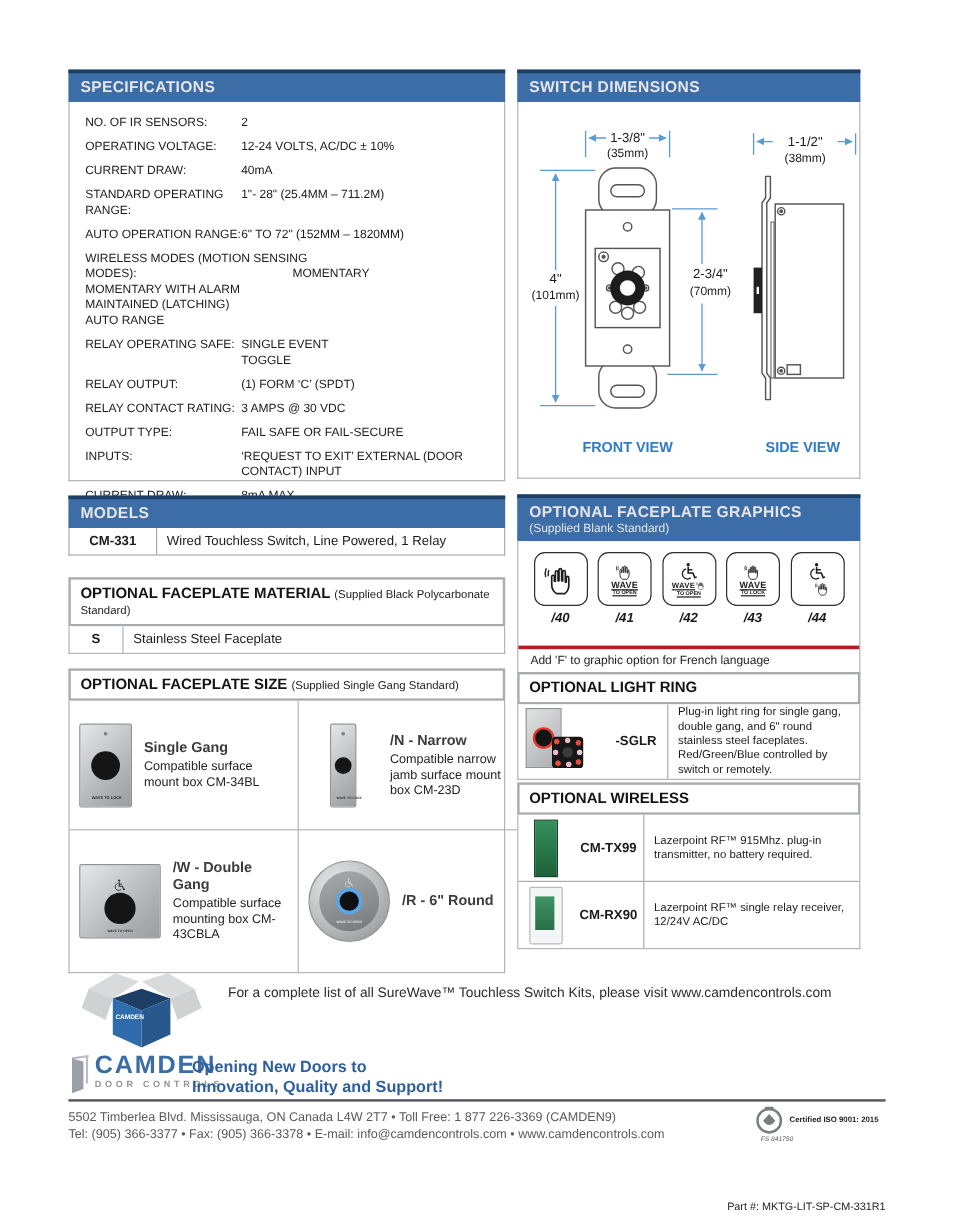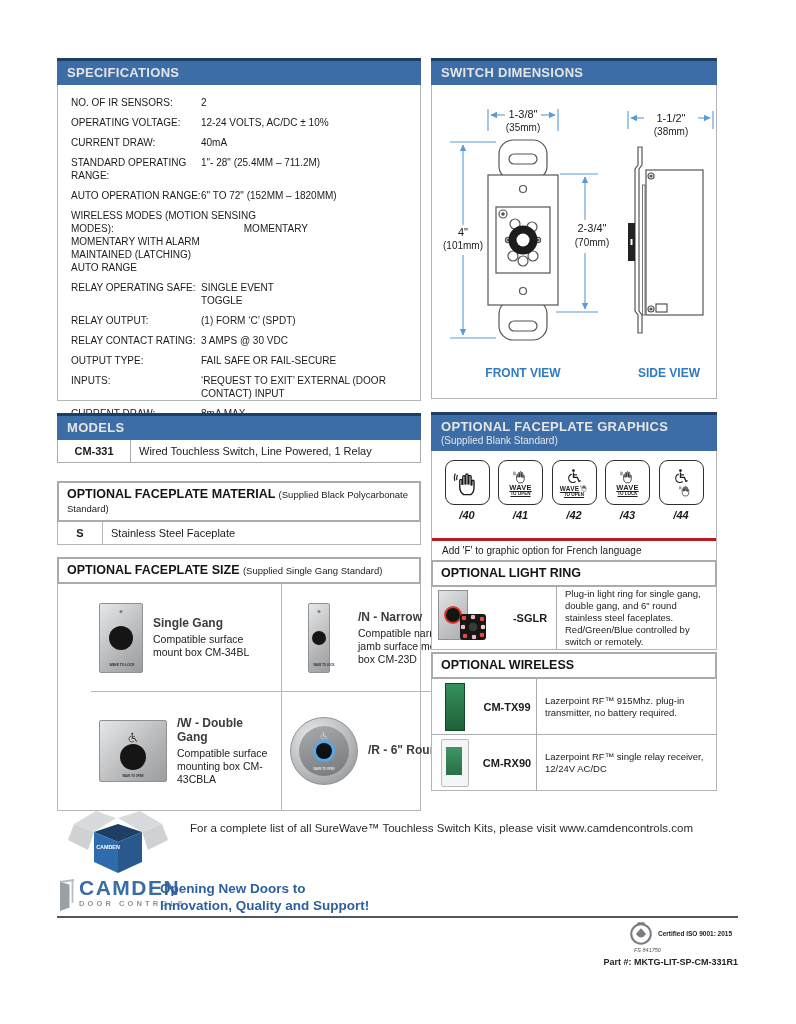--- a/index.html
+++ b/index.html
@@ -32,21 +32,21 @@
   .gfx-tiles{display:flex;justify-content:space-between;padding:9px 12px 0;}
   .gfx-opt{width:46px;text-align:center;}
   .tile{width:43px;height:43px;border:1.5px solid #2e2e2e;border-radius:9px;margin:0 auto;
         display:flex;flex-direction:column;align-items:center;justify-content:center;color:#1c1c1c;text-decoration:underline;}
   .tile .w1{font-size:7.5px;font-weight:bold;line-height:7px;letter-spacing:.2px;}
   .tile .w2{font-size:4.5px;font-weight:bold;line-height:5px;}
   .tile-row{display:flex;align-items:center;gap:1px;}
   .gfx-code{font-style:italic;font-weight:bold;font-size:11px;margin:4px 0 6px;}
   .gfx-note{border-top:3px solid #b91c1c;font-size:10px;padding:4px 10px 5px;margin-top:11px;}
   
-  .fs-grid{display:grid;grid-template-columns:1fr 1fr;padding-left:33px;}
+  .fs-grid{display:grid;grid-template-columns:1fr 1fr;}
   .fs-cell{display:flex;align-items:center;gap:10px;padding:9px 8px;}
   .fs-cell.bR{border-right:1px solid #b3b5b8;}
   .fs-cell.bB{border-bottom:1px solid #b3b5b8;}
   .fs-name{font-weight:bold;font-size:12px;color:#3c3c3c;margin-bottom:3px;}
   .fs-desc{font-size:10.5px;line-height:13px;color:#222;}
   
   .plate{position:relative;background:linear-gradient(135deg,#e6e7e8,#aeb0b2 70%,#9b9da0);
          border:1px solid #8f9194;border-radius:2px;flex:none;
          display:flex;align-items:center;justify-content:center;}
   .plate .btn{background:#151515;border-radius:50%;}
@@ -96,21 +96,21 @@
   .camden{position:absolute;left:57px;top:878px;display:flex;align-items:flex-start;gap:4px;}
   .camden-name{font-size:21px;font-weight:bold;color:#3a6da5;letter-spacing:1.5px;line-height:20px;}
   .camden-sub{font-size:7.5px;color:#8d9398;letter-spacing:3.1px;margin-top:1px;font-weight:bold;}
   .tagline{position:absolute;left:160px;top:880px;font-size:13.5px;font-weight:bold;color:#2d5f9e;line-height:17px;}
   .rule{position:absolute;left:57px;top:916px;width:681px;border-top:2px solid #55565a;}
   .address{position:absolute;left:57px;top:924px;font-size:10.5px;color:#58595b;line-height:14px;}
   .isoblock{position:absolute;left:628px;top:920px;width:110px;}
   .iso-top{display:flex;align-items:center;gap:4px;}
   .iso-label{font-size:6.5px;font-weight:bold;color:#222;}
   .iso-sub{font-size:5.5px;color:#555;font-style:italic;margin:1px 0 0 6px;}
-  .part{position:absolute;left:594px;top:957px;width:144px;text-align:right;font-size:9px;color:#232323;font-weight:bold;}
+  .part{position:absolute;left:594px;top:1000px;width:144px;text-align:right;font-size:9px;color:#232323;}
 </style>
 </head>
 <body>
 
 <svg width="0" height="0" style="position:absolute">
   <defs>
     <symbol id="hand" viewBox="0 0 24 24">
       <path d="M9.2 22 C7 20.5 5.8 18.2 5.8 15.6 L5.8 10 Q5.8 8.9 6.8 8.9 Q7.7 8.9 7.7 10 L7.7 13.2 L8.4 13.2 L8.4 6.8 Q8.4 5.7 9.4 5.7 Q10.3 5.7 10.3 6.8 L10.3 12.9 L11 12.9 L11 5.3 Q11 4.2 12 4.2 Q12.9 4.2 12.9 5.3 L12.9 12.9 L13.6 12.9 L13.6 6.6 Q13.6 5.5 14.6 5.5 Q15.5 5.5 15.5 6.6 L15.5 13.8 L16.2 13.8 L16.2 10.8 Q16.2 9.7 17.1 9.7 Q18 9.7 18 10.8 L18 16 Q18 19.8 15.2 22 Z" fill="none" stroke="currentColor" stroke-width="1.2" stroke-linejoin="round"></path>
       <path d="M3.8 5.2 Q2.8 7.4 3.4 9.6 M1.9 3.9 Q0.6 6.9 1.5 10.2" fill="none" stroke="currentColor" stroke-width="1"></path>
     </symbol>
@@ -460,20 +460,24 @@
       <div class="camden-sub">DOOR CONTROLS</div>
     </div>
   </div>
   <div class="tagline">
     <div>Opening New Doors to</div>
     <div>Innovation, Quality and Support!</div>
   </div>
 
   <div class="rule"></div>
 
+  <div class="address">
+    <div>5502 Timberlea Blvd. Mississauga, ON Canada  L4W 2T7 • Toll Free: 1 877 226-3369 (CAMDEN9)</div>
+    <div>Tel: (905) 366-3377 • Fax: (905) 366-3378 • E-mail: info@camdencontrols.com • www.camdencontrols.com</div>
+  </div>
 
   <div class="isoblock">
     <div class="iso-top">
       <svg width="26" height="26" viewBox="0 0 28 28">
         <circle cx="14" cy="15" r="10.5" fill="none" stroke="#7a7d80" stroke-width="2.2"></circle>
         <path d="M14 9 L19.5 15 Q14 22.5 8.5 15 Z" fill="#7a7d80"></path>
         <rect x="10" y="2.5" width="8" height="3" rx="1" fill="#7a7d80"></rect>
       </svg>
       <span class="iso-label">Certified ISO 9001: 2015</span>
     </div>

